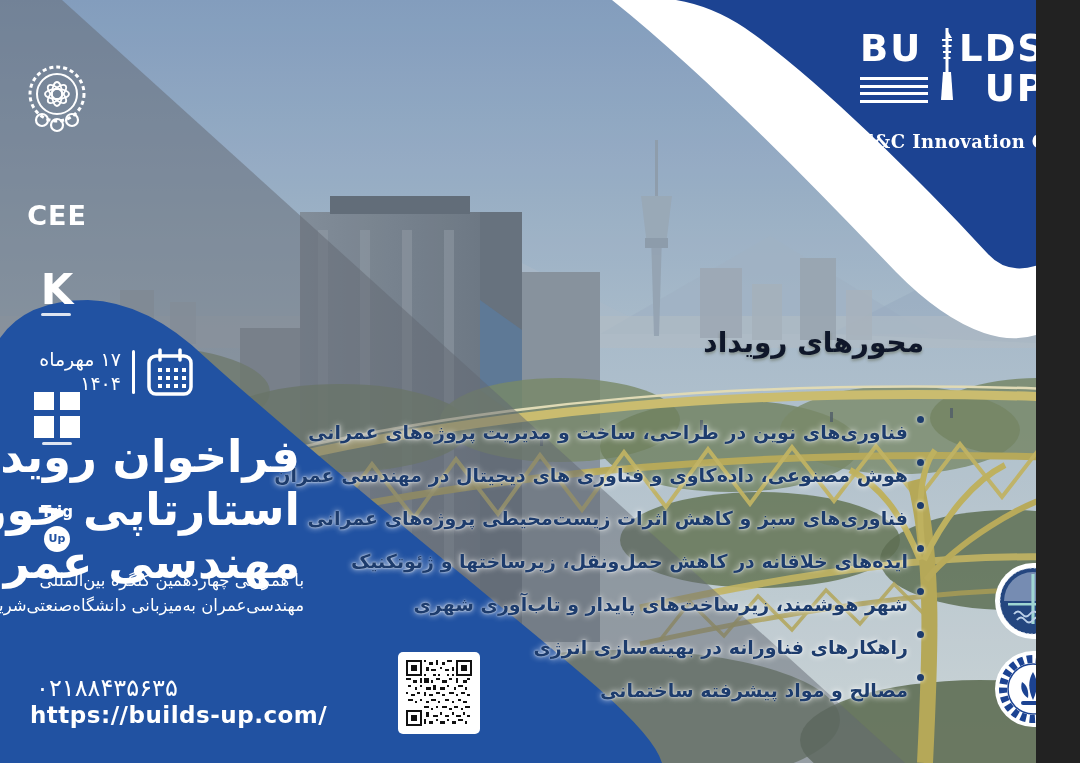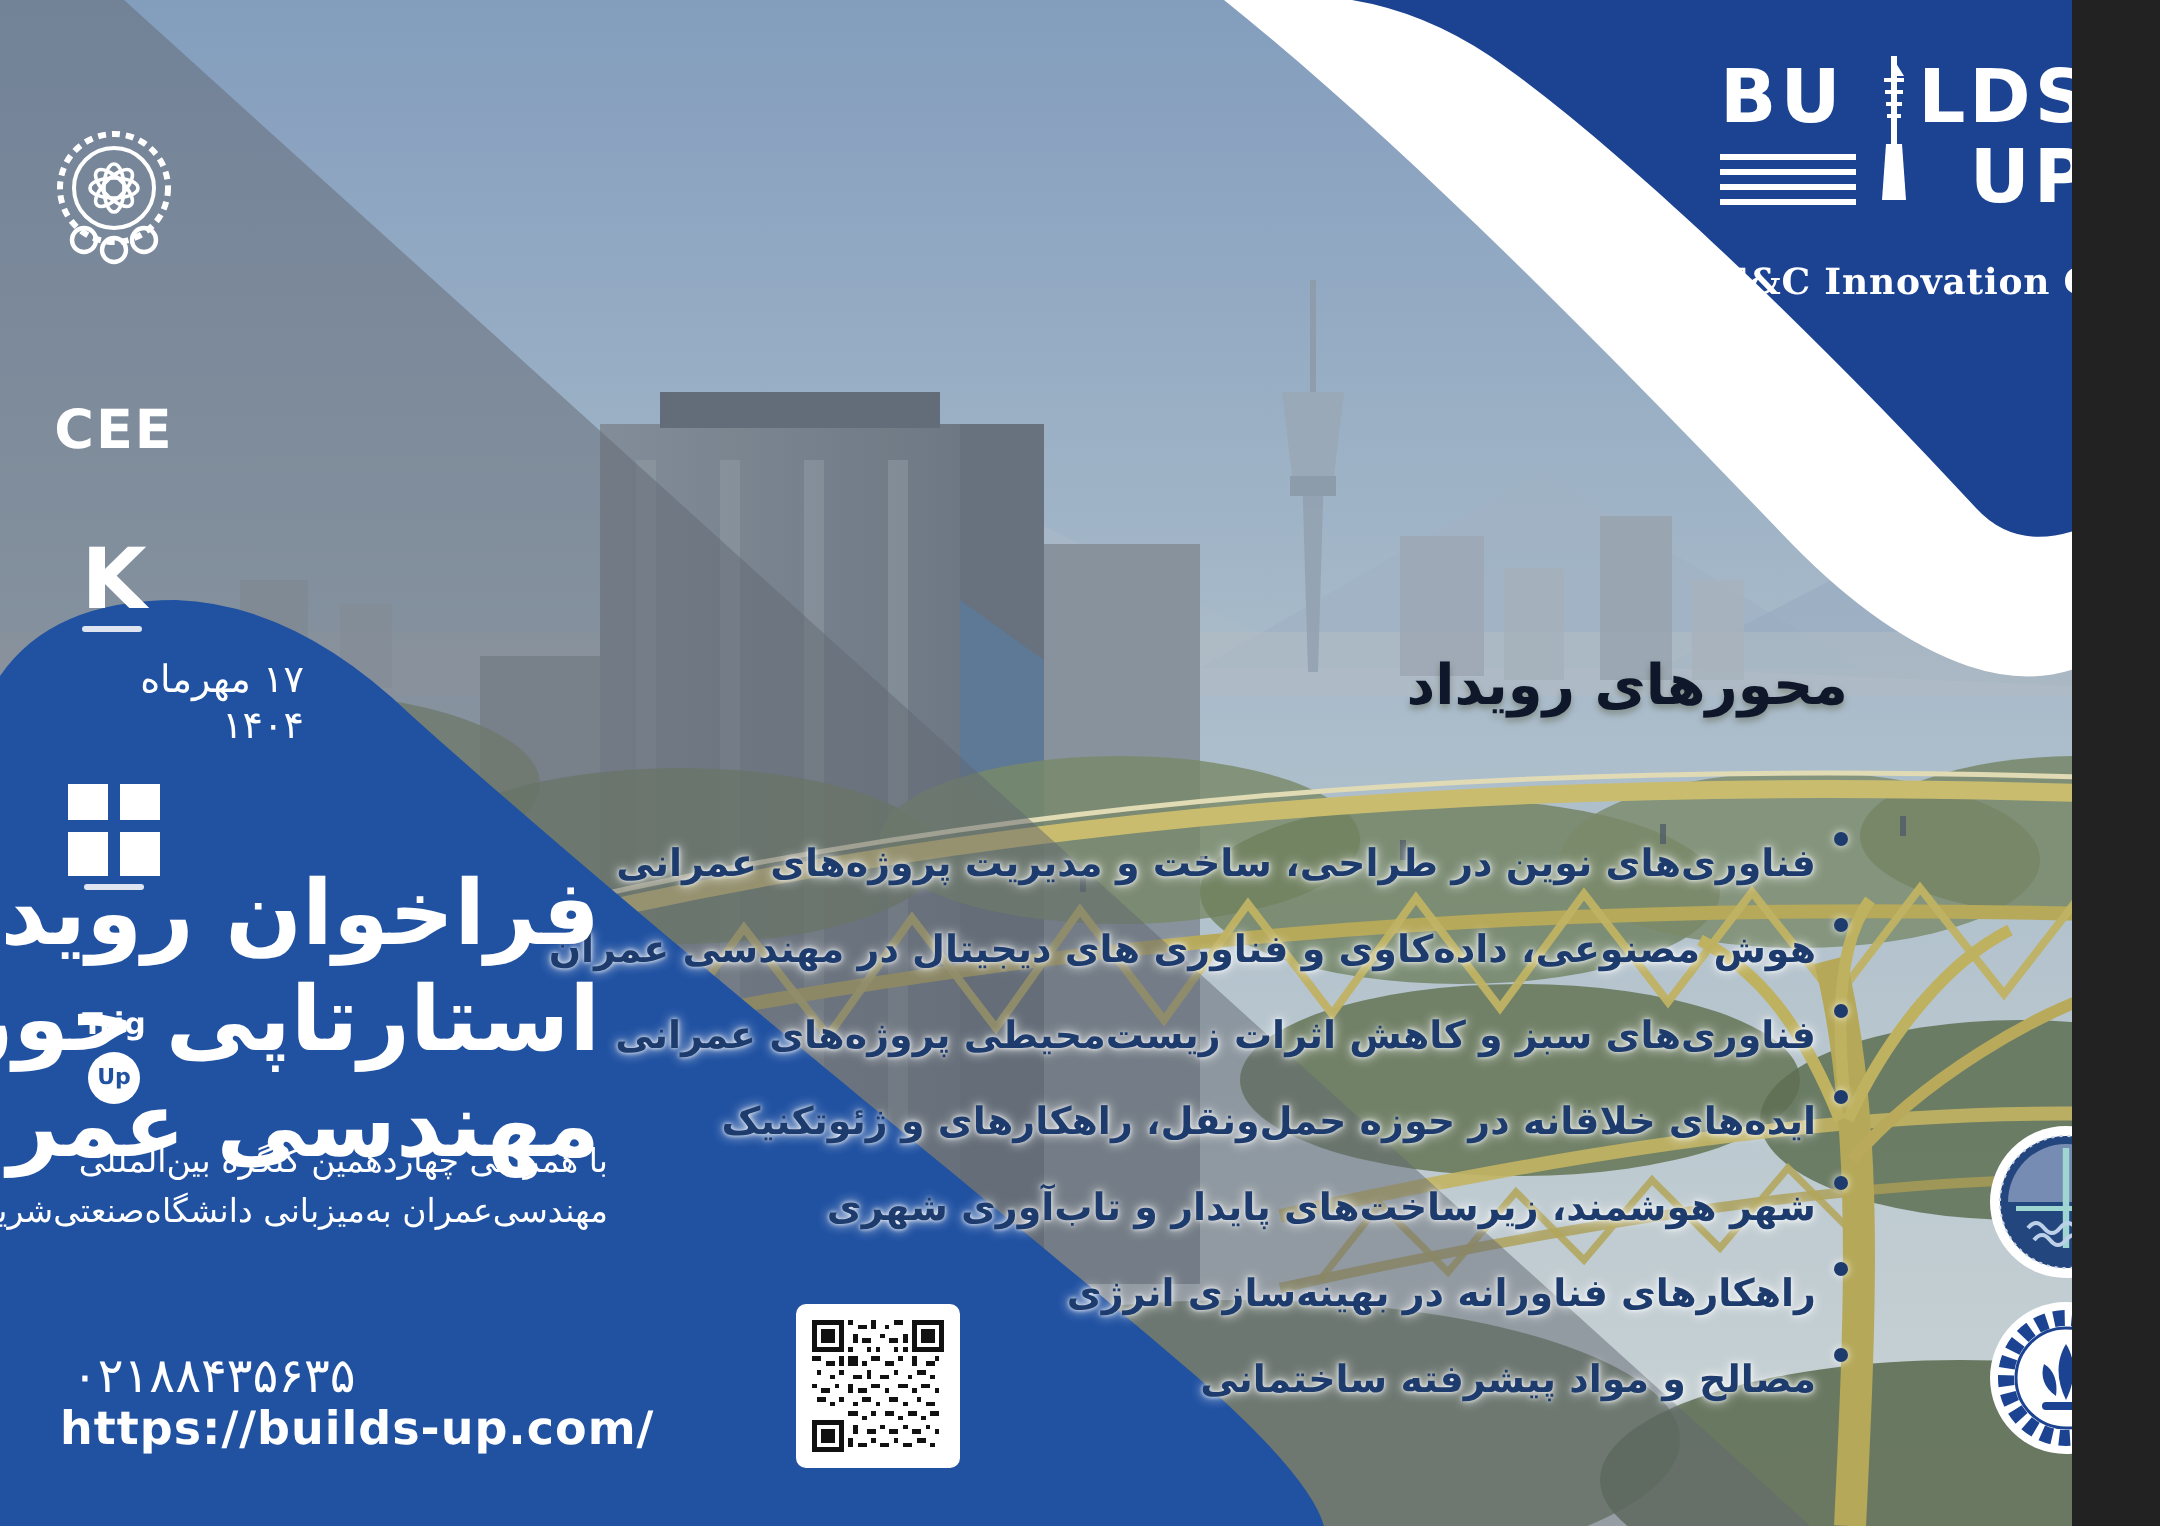--- a/index.html
+++ b/index.html
@@ -34,21 +34,21 @@
   .sandbox{position:relative;width:46px;height:46px;}
   .sandbox .tile{position:absolute;background:#fff;}
   .sandbox .plus{position:absolute;color:#fff;font-size:15px;font-weight:bold;line-height:1;}
   .trigup{display:flex;align-items:center;gap:5px;flex-direction:column;}
   .trig-text{font-size:15px;font-weight:bold;}
   .up-circle{width:26px;height:26px;border-radius:50%;background:#fff;color:#2152a2;
     display:flex;align-items:center;justify-content:center;font-size:11px;font-weight:bold;}
 
   
   .date-row{position:absolute;left:28px;top:346px;width:166px;height:52px;display:flex;
-    align-items:center;justify-content:flex-end;gap:11px;z-index:6;color:#fff;flex-direction:column;}
+    align-items:center;justify-content:flex-end;gap:11px;z-index:6;color:#fff;}
   .date-text{text-align:right;direction:rtl;font-size:19px;line-height:1.25;font-weight:500;white-space:nowrap;}
   .date-divider{width:3px;height:44px;background:#fff;border-radius:2px;}
   .title{position:absolute;left:10px;top:430px;width:290px;z-index:6;color:#fff;direction:rtl;
     text-align:center;font-size:45px;font-weight:bold;line-height:1.18;white-space:nowrap;}
   .subtitle{position:absolute;left:6px;top:569px;width:298px;z-index:6;color:#fff;direction:rtl;
     font-size:16.5px;line-height:1.5;white-space:nowrap;}
   .phone{position:absolute;left:36px;top:674px;z-index:6;color:#fff;direction:ltr;
     font-size:24px;letter-spacing:1.5px;font-weight:500;}
   .url{position:absolute;left:30px;top:702px;z-index:6;color:#fff;direction:ltr;
     font-size:23px;font-weight:bold;letter-spacing:.5px;}
@@ -377,21 +377,21 @@
     <div class="topic">
         <span class="dot"></span>
         <span class="txt">هوش مصنوعی، داده‌کاوی و فناوری های دیجیتال در مهندسی عمران</span>
       </div>
     <div class="topic">
         <span class="dot"></span>
         <span class="txt">فناوری‌های سبز و کاهش اثرات زیست‌محیطی پروژه‌های عمرانی</span>
       </div>
     <div class="topic">
         <span class="dot"></span>
-        <span class="txt">ایده‌های خلاقانه در حوزه حمل‌ونقل، راهکارهای و ژئوتکنیک</span>
+        <span class="txt">ایده‌های خلاقانه در کاهش حمل‌ونقل، زیرساختها و ژئوتکنیک</span>
       </div>
     <div class="topic">
         <span class="dot"></span>
         <span class="txt">شهر هوشمند، زیرساخت‌های پایدار و تاب‌آوری شهری</span>
       </div>
     <div class="topic">
         <span class="dot"></span>
         <span class="txt">راهکارهای فناورانه در بهینه‌سازی انرژی</span>
       </div>
     <div class="topic">

